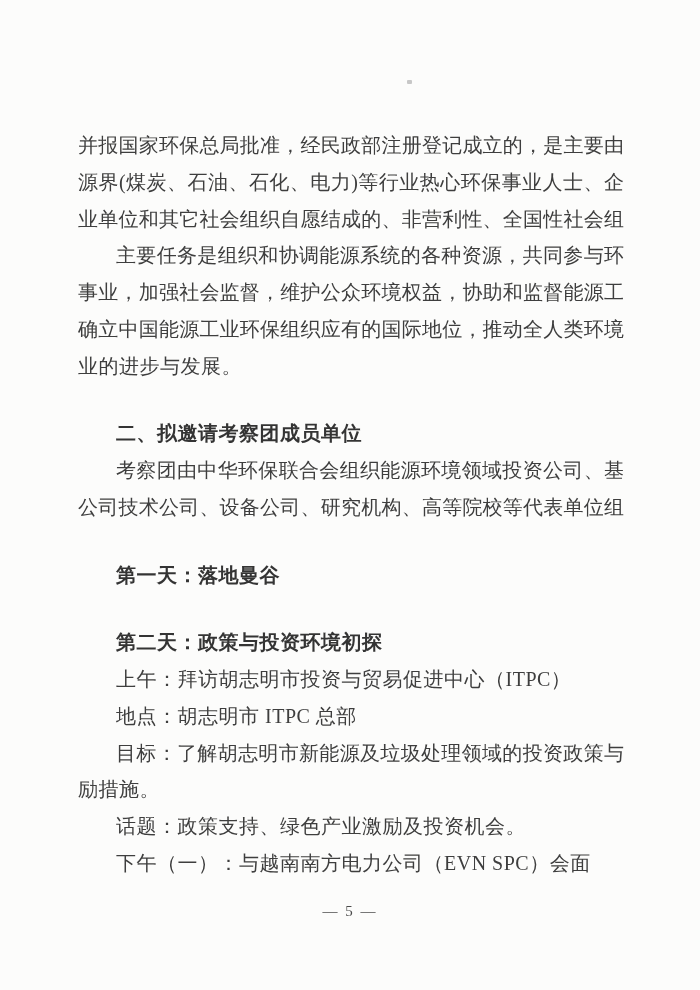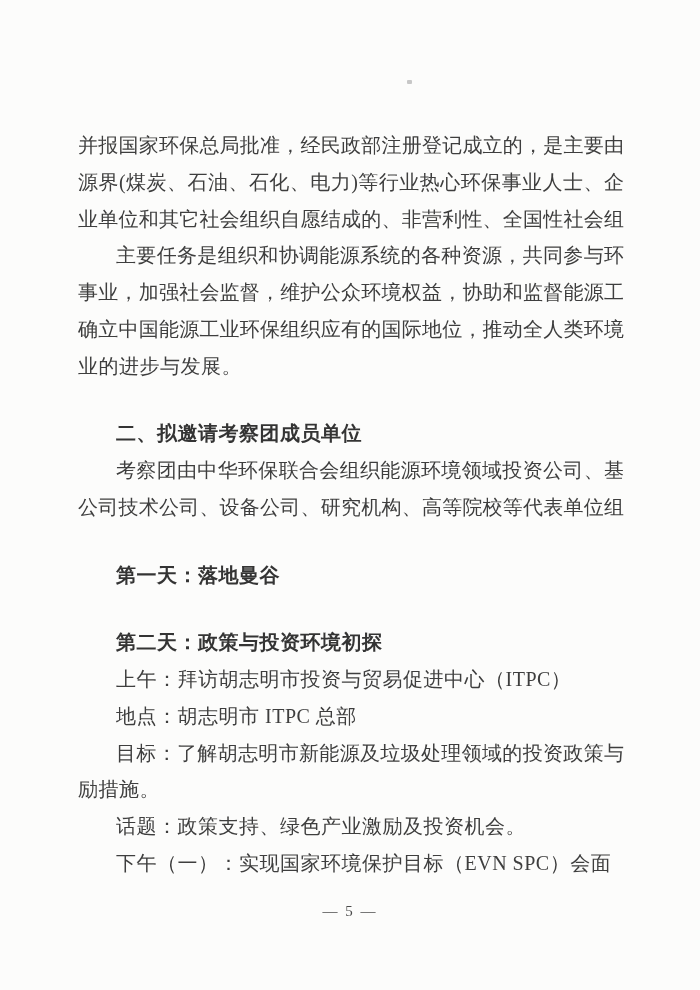--- a/index.html
+++ b/index.html
@@ -80,16 +80,16 @@
       <div class="line ind bold">二、拟邀请考察团成员单位</div>
       <div class="line just ind">考察团由中华环保联合会组织能源环境领域投资公司、基建</div>
       <div class="line just">公司技术公司、设备公司、研究机构、高等院校等代表单位组成。</div>
       <div class="line ind bold">第一天：落地曼谷</div>
       <div class="line ind bold">第二天：政策与投资环境初探</div>
       <div class="line ind">上午：拜访胡志明市投资与贸易促进中心（ITPC）</div>
       <div class="line ind">地点：胡志明市 ITPC 总部</div>
       <div class="line just ind">目标：了解胡志明市新能源及垃圾处理领域的投资政策与激</div>
       <div class="line">励措施。</div>
       <div class="line ind">话题：政策支持、绿色产业激励及投资机会。</div>
-      <div class="line ind">下午（一）：实现国家环境保护目标（EVN SPC）会面</div>
+      <div class="line ind">下午（一）：与越南南方电力公司（EVN SPC）会面</div>
     </div>
   <div class="page-number">— 5 —</div>
 </div>
 
 </body></html>

